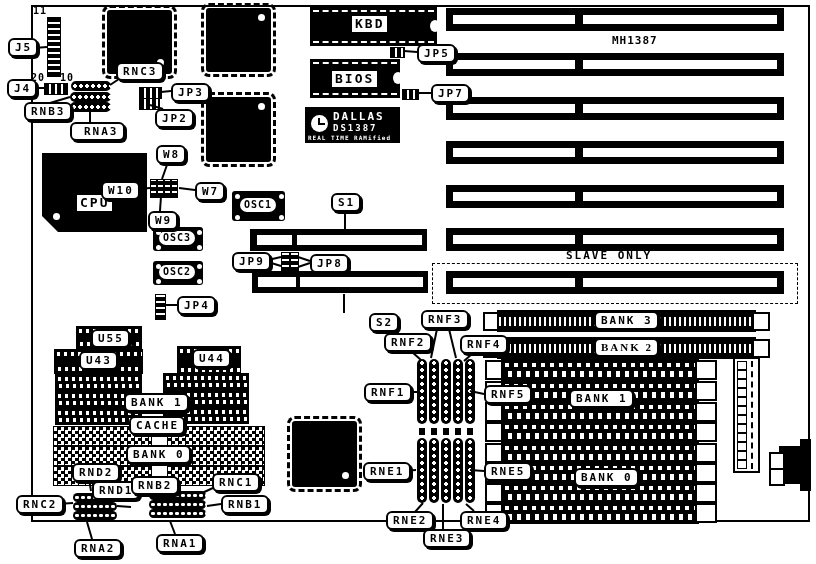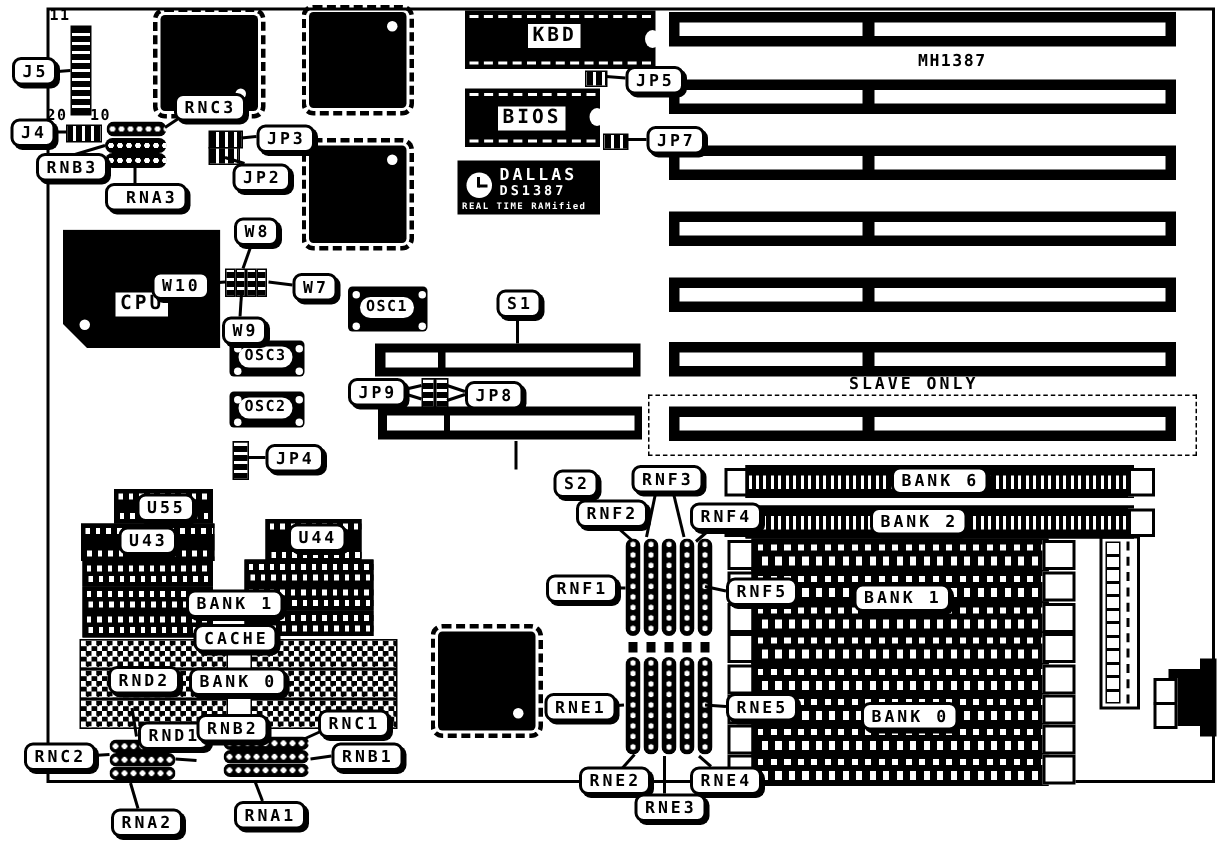--- a/index.html
+++ b/index.html
@@ -310,35 +310,35 @@
     <div class="co" style="left: 331px; top: 193px;">S1</div>
     <div class="co" style="left: 232px; top: 252px;">JP9</div>
     <div class="co" style="left: 310px; top: 254px;">JP8</div>
     <div class="co" style="left: 330px; top: 313px; margin-left: 39px;">S2</div>
     <div class="co" style="left: 91px; top: 329px;">U55</div>
     <div class="co" style="left: 79px; top: 351px;">U43</div>
     <div class="co" style="left: 192px; top: 349px;">U44</div>
     <div class="co" style="left: 124px; top: 393px;">BANK 1</div>
     <div class="co" style="left: 129px; top: 416px;">CACHE</div>
     <div class="co" style="left: 126px; top: 445px;">BANK 0</div>
-    <div class="co" style="left: 72px; top: 444px;">RND2</div>
+    <div class="co" style="left: 72px; top: 463px;">RND2</div>
     <div class="co" style="left: 92px; top: 481px;">RND1</div>
     <div class="co" style="left: 212px; top: 473px;">RNC1</div>
     <div class="co" style="left: 16px; top: 495px;">RNC2</div>
     <div class="co" style="left: 131px; top: 476px; text-align: center;">RNB2</div>
     <div class="co" style="left: 221px; top: 495px;">RNB1</div>
     <div class="co" style="left: 74px; top: 539px;">RNA2</div>
     <div class="co" style="left: 156px; top: 534px;">RNA1</div>
     <div class="co" style="left: 421px; top: 310px;">RNF3</div>
     <div class="co" style="left: 384px; top: 333px;">RNF2</div>
     <div class="co" style="left: 460px; top: 335px;">RNF4</div>
     <div class="co" style="left: 364px; top: 383px;">RNF1</div>
     <div class="co" style="left: 484px; top: 385px; text-align: center;">RNF5</div>
     <div class="co" style="left: 363px; top: 462px;">RNE1</div>
     <div class="co" style="left: 484px; top: 462px;">RNE5</div>
     <div class="co" style="left: 386px; top: 511px;">RNE2</div>
     <div class="co" style="left: 460px; top: 511px;">RNE4</div>
     <div class="co" style="left: 423px; top: 529px;">RNE3</div>
-    <div class="co" style="left: 594px; top: 311px;">BANK 6</div>
-    <div class="co" style="left: 580px; top: 338px;">BANK 2</div>
+    <div class="co" style="left: 594px; top: 311px;">BANK 3</div>
+    <div class="co" style="left: 594px; top: 338px; font-family: Liberation Serif, serif;">BANK 2</div>
     <div class="co" style="left: 569px; top: 389px;">BANK 1</div>
     <div class="co" style="left: 574px; top: 468px;">BANK 0</div>
   </div>
 
 </body></html>

